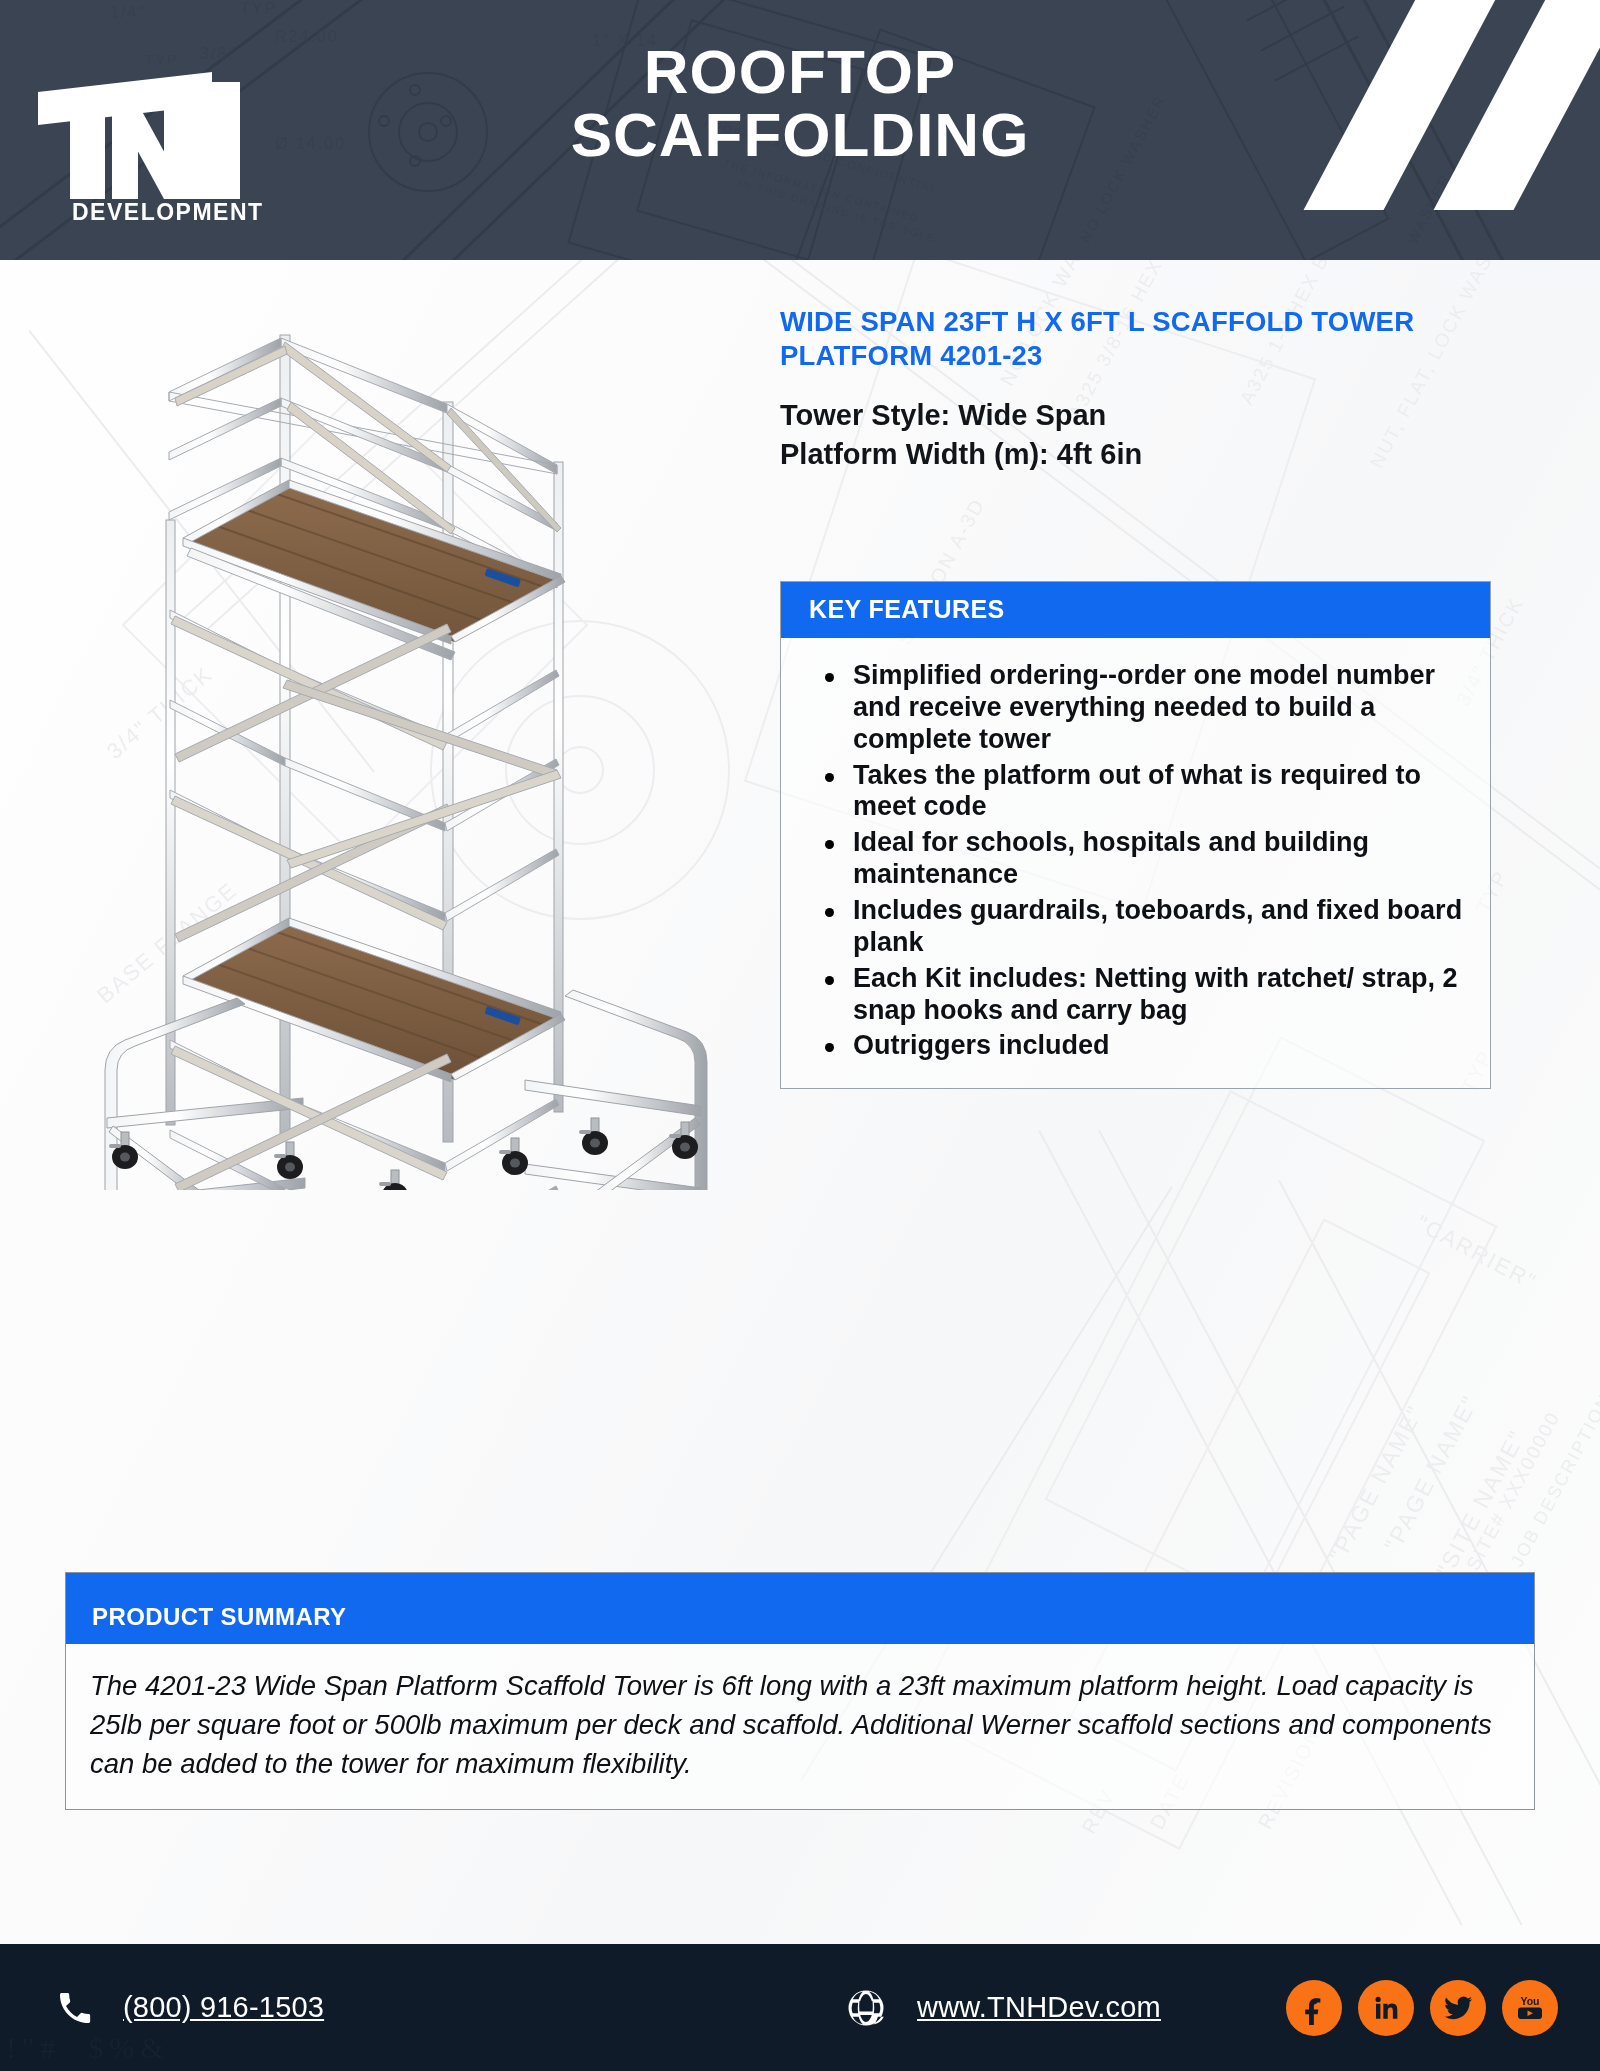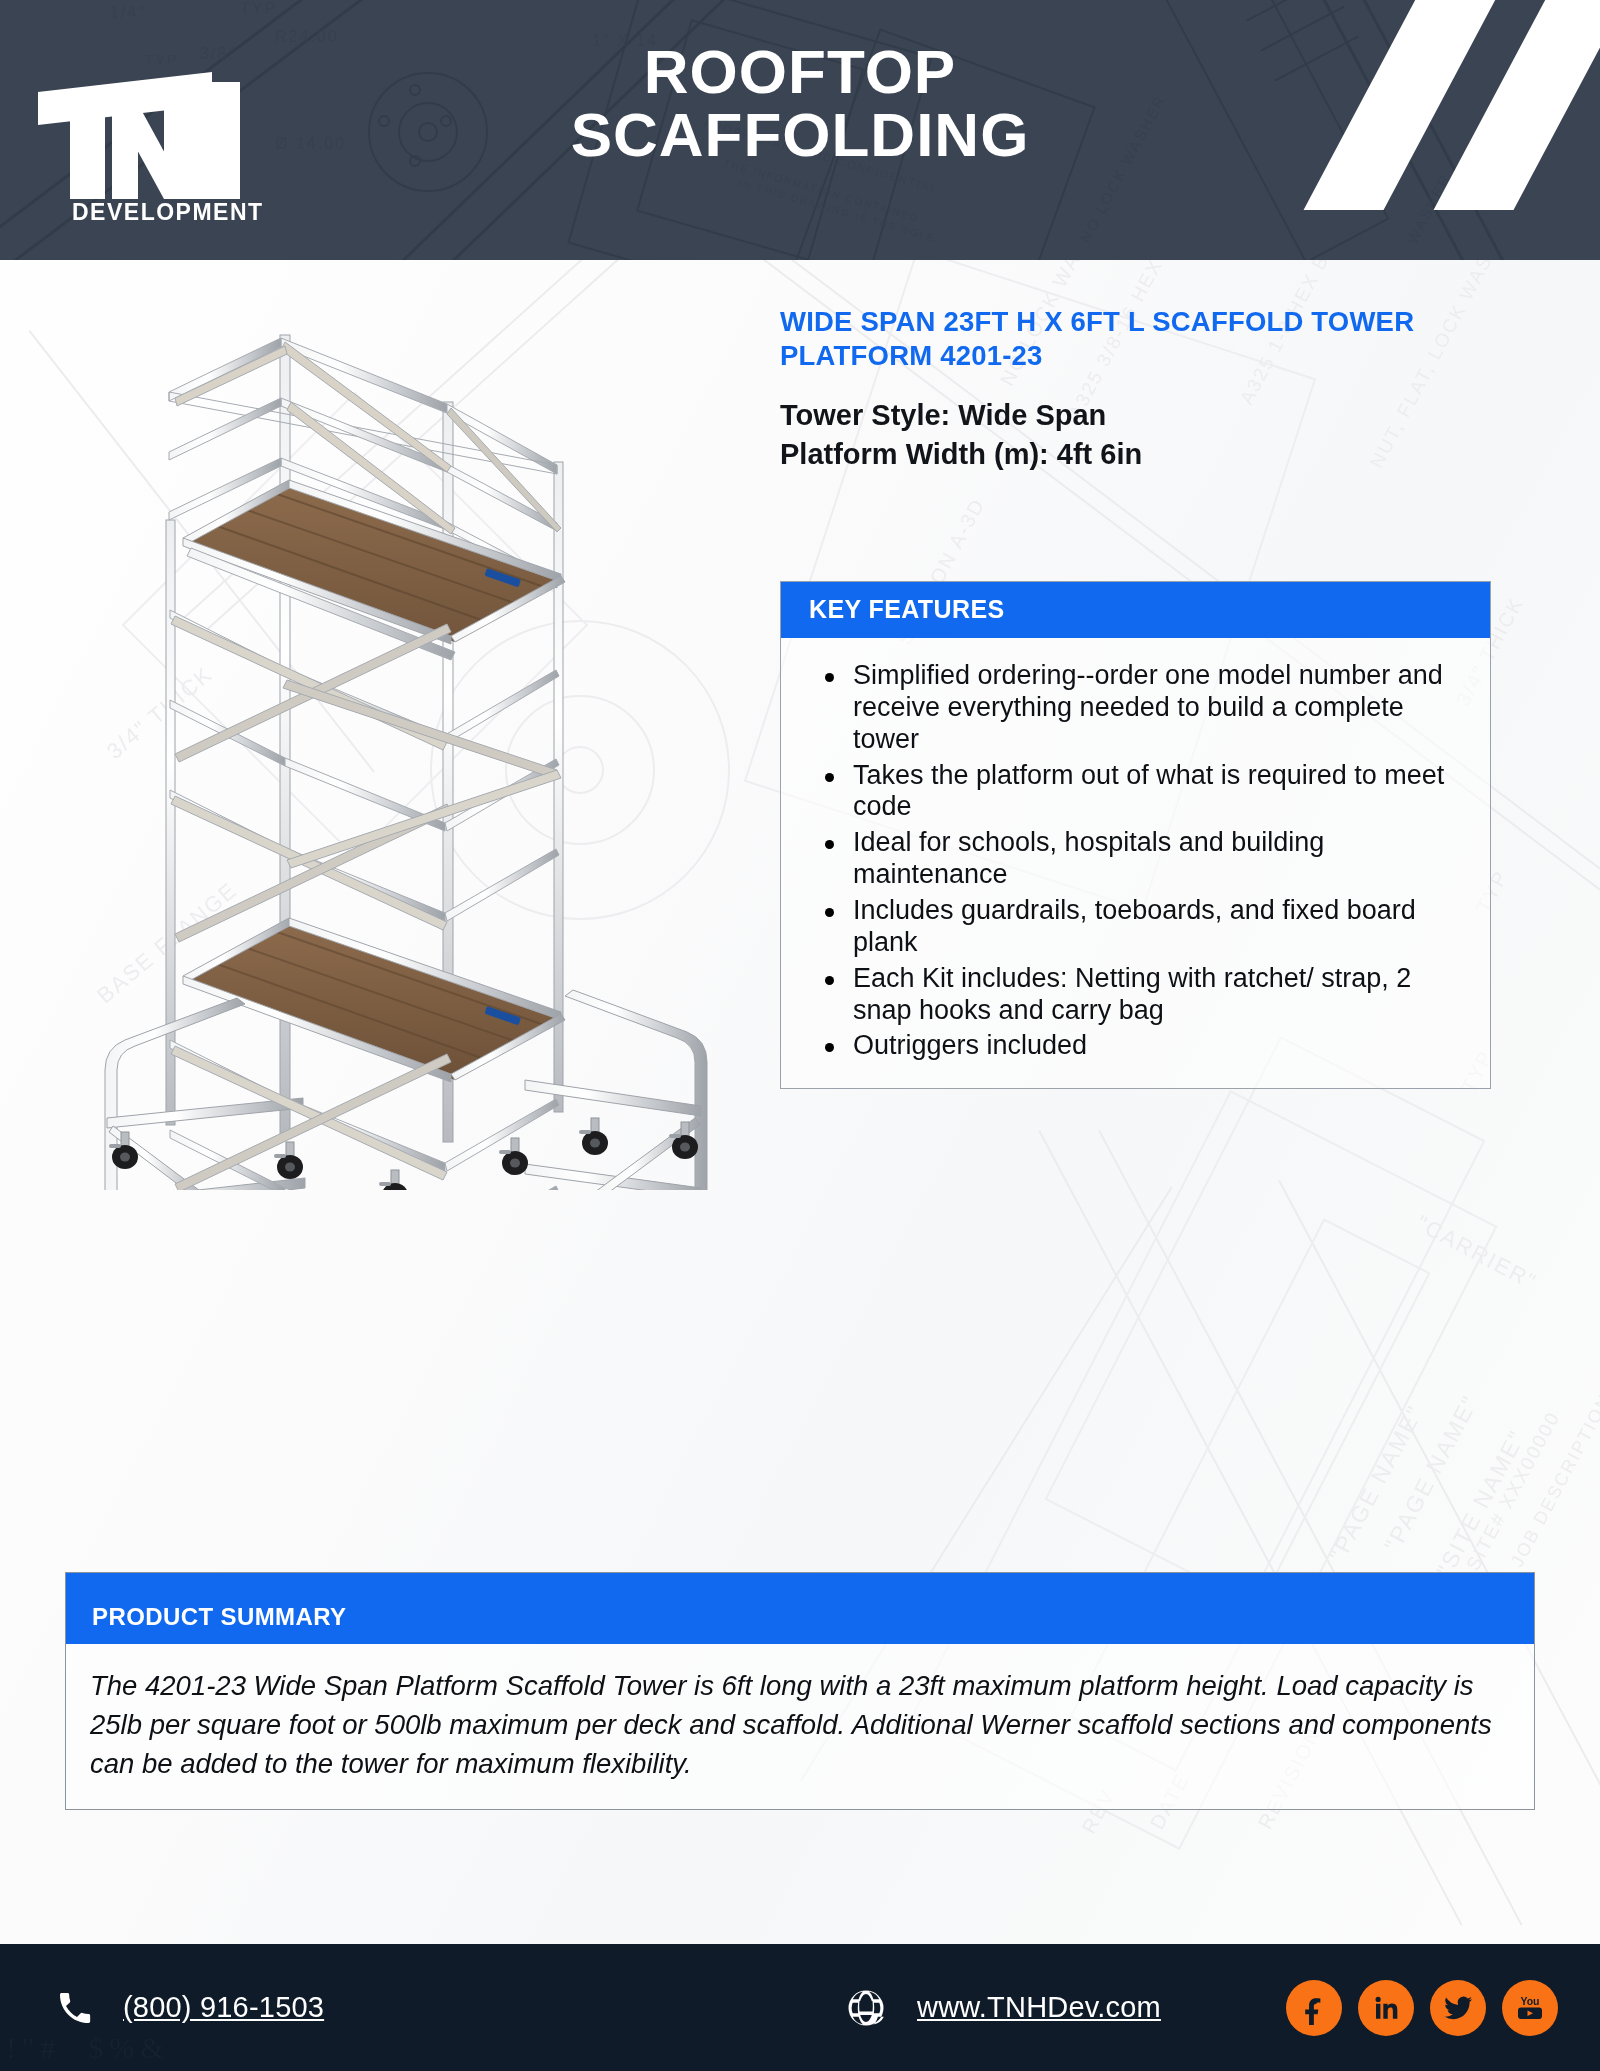--- a/index.html
+++ b/index.html
@@ -76,21 +76,21 @@
   
   .kf-panel {
     position:absolute; left:780px; top:581px; width:711px;
     border:1px solid #9aa2ac; background:rgba(255,255,255,0.55);
   }
   .kf-head {
     background:#1169f0; color:#ffffff; font-weight:bold; font-size:25px;
     letter-spacing:.4px; padding:13px 0 14px 28px;
   }
   .kf-body { padding:22px 26px 22px 26px; }
-  .kf-body ul { list-style:none; }
+  .kf-body ul { list-style:none;font-weight:bold; }
   .kf-body li {
     position:relative; padding-left:46px; margin-bottom:4px;
     font-size:27px; line-height:1.18; color:#0d1014;
   }
   .kf-body li::before {
     content:""; position:absolute; left:18px; top:13px;
     width:9px; height:9px; background:#000; border-radius:50%;
   }
 
   

